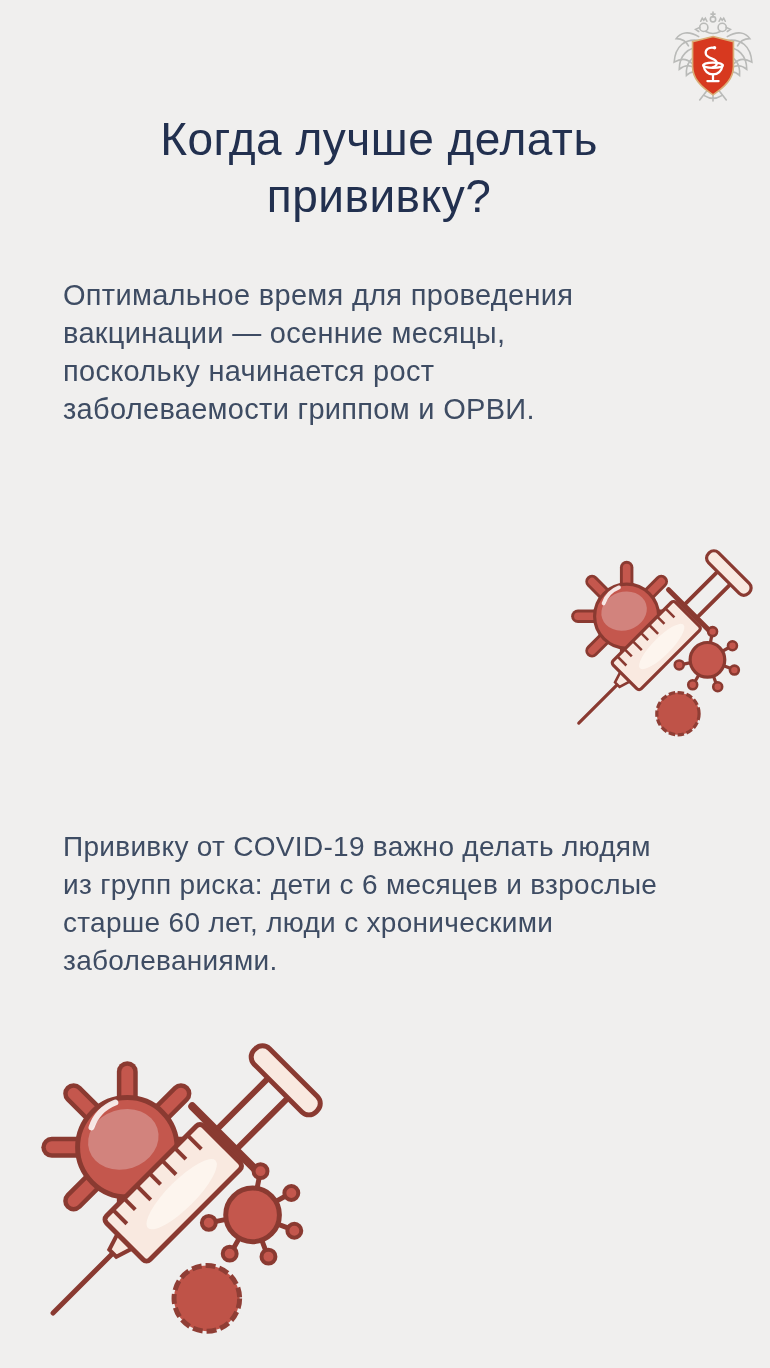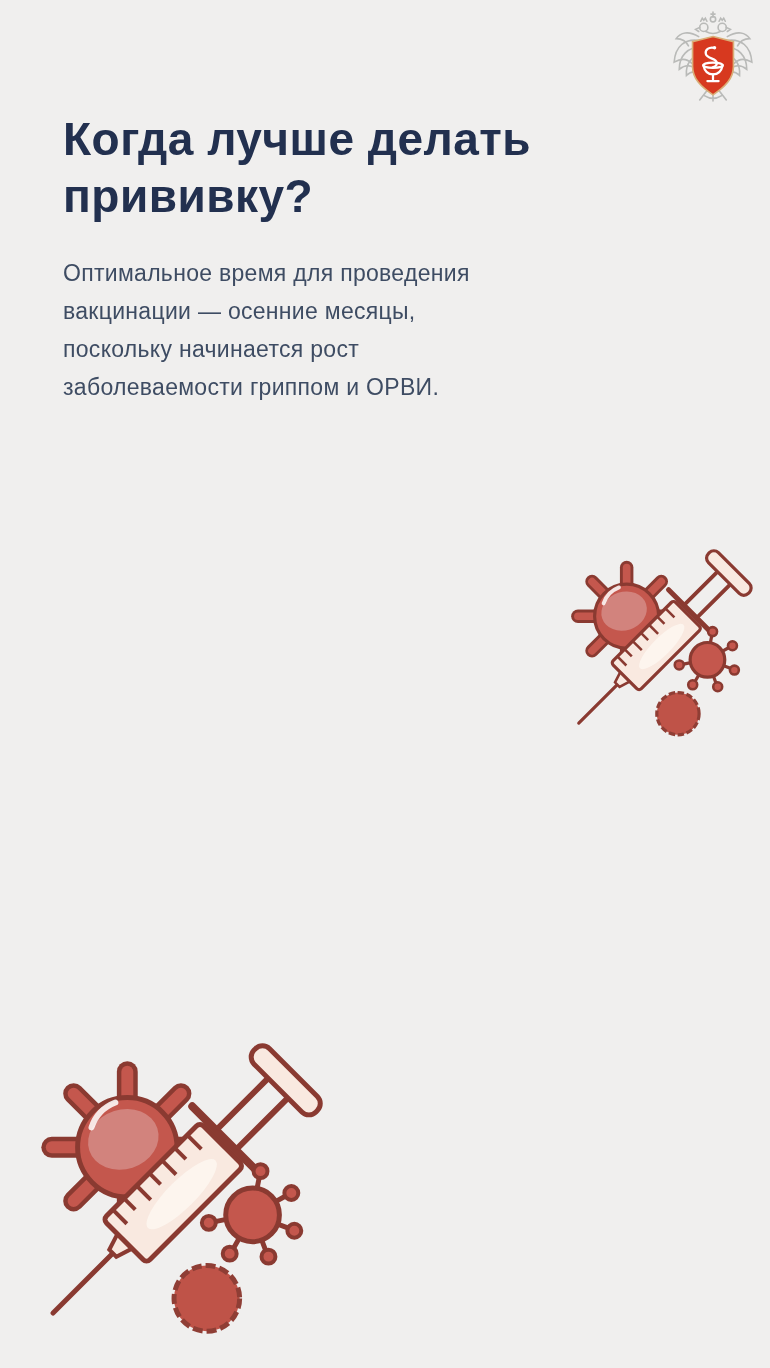--- a/index.html
+++ b/index.html
@@ -5,29 +5,29 @@
   html,body{margin:0;padding:0;}
   body{
     width:770px;height:1368px;
     background:#f0efee;
     font-family:"Liberation Sans", sans-serif;
     position:relative;overflow:hidden;
   }
   .poster{position:absolute;inset:0;}
   .emblem{position:absolute;left:670px;top:10px;width:86px;height:92px;}
   .title{
-    position:absolute;left:63px;top:80px;width:620px;
-    font-size:46px;font-weight:700;line-height:57px;
-    color:#22304f;letter-spacing:.5px;white-space:pre-line;
+    position:absolute;left:69px;top:80px;width:620px;
+    font-size:46px;font-weight:400;line-height:57px;
+    color:#22304f;letter-spacing:.5px;white-space:pre-line;text-align:center;
   }
   .para{
     position:absolute;left:63px;width:660px;
     color:#3e4c63;white-space:pre-line;letter-spacing:.3px;
   }
-  .para.p1{top:231px;font-size:23px;line-height:38px;}
+  .para.p1{top:247px;font-size:29px;line-height:38px;}
   .para.p2{top:452px;font-size:29px;line-height:38px;}
   .para.p3{top:800px;font-size:28px;line-height:38px;}
   .illus-small{position:absolute;left:551px;top:538px;width:218px;height:218px;}
   .illus-large{position:absolute;left:10px;top:1026px;width:338px;height:338px;}
 </style>
 </head>
 <body>
 
 <div class="poster">
 
@@ -71,20 +71,24 @@
     </g>
   </svg>
 
   <h1 class="title">Когда лучше делать
 прививку?</h1>
 
   <p class="para p1">Оптимальное время для проведения
 вакцинации — осенние месяцы,
 поскольку начинается рост
 заболеваемости гриппом и ОРВИ.</p>
+  <p class="para p3">Прививку от COVID-19 важно делать людям
+из групп риска: дети с 6 месяцев и взрослые
+старше 60 лет, люди с хроническими
+заболеваниями.</p>
 
   <svg width="0" height="0" style="position:absolute">
     <defs>
       <g id="syringe-art">
 
         <g stroke-linecap="round">
           <g stroke="#8a3a31" stroke-width="21">
             <line x1="160" y1="122" x2="194" y2="122"></line>
             <line x1="148" y1="92" x2="172" y2="68"></line>
             <line x1="118" y1="80" x2="118" y2="46"></line>

